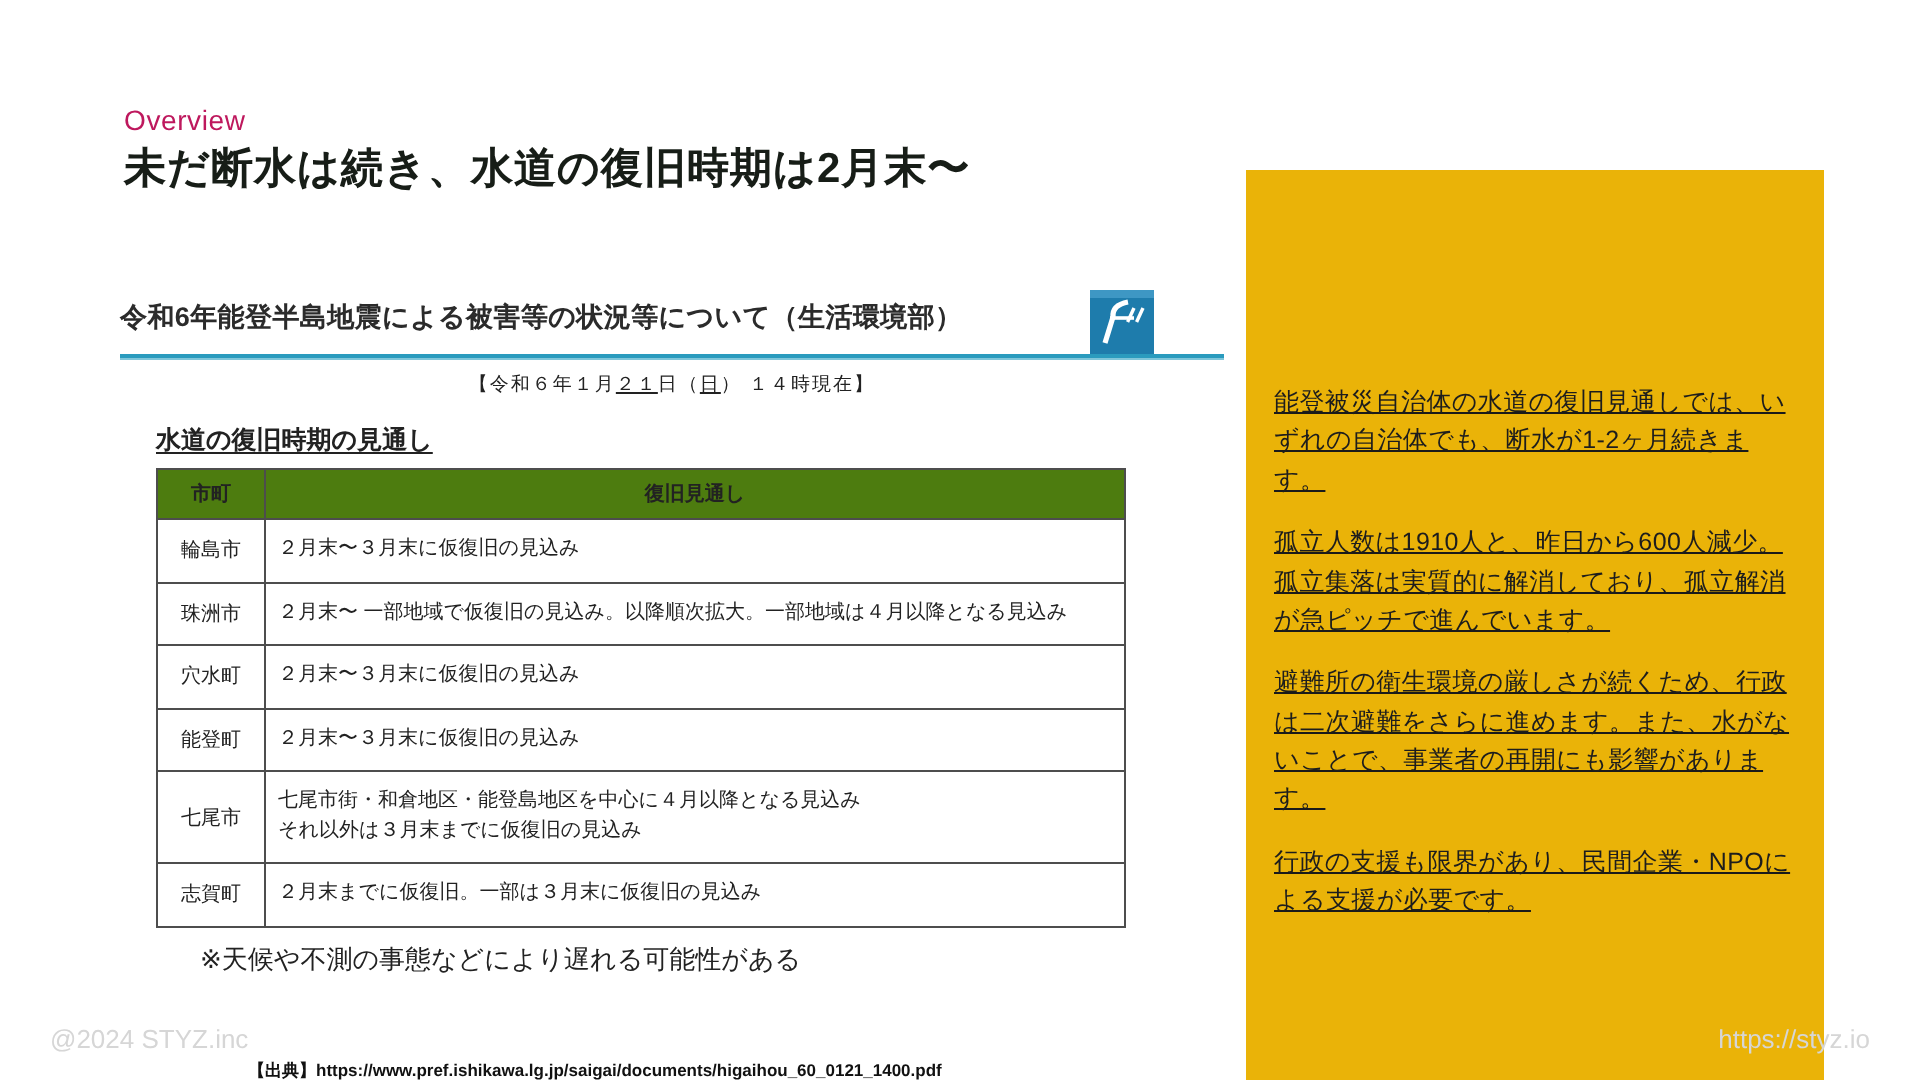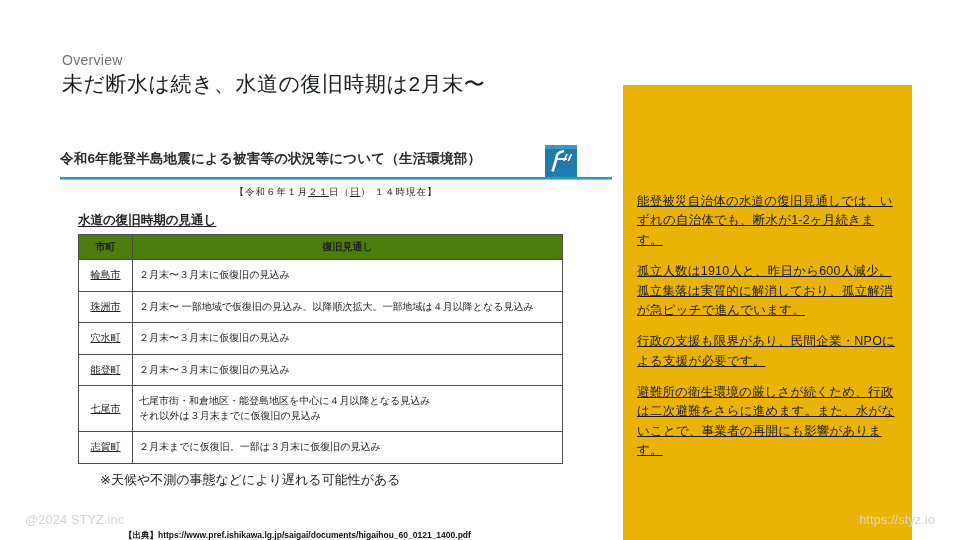--- a/index.html
+++ b/index.html
@@ -1,35 +1,35 @@
 <!DOCTYPE html>
 <html><head>
 <meta charset="utf-8">
 <style>
   * { margin:0; padding:0; box-sizing:border-box; }
   html,body { width:960px; height:540px; overflow:hidden; background:#fff; }
   .slide {
     position:relative; width:960px; height:540px; background:#ffffff;
     font-family:"Liberation Sans","DejaVu Sans",sans-serif; color:#1a1a1a;
   }
-  .eyebrow { position:absolute; left:62px; top:52px; font-size:14px; color:#737373; letter-spacing:.3px;text-align:right; }
-  .page-title { position:absolute; left:62px; top:70px; font-size:21px; font-weight:normal; color:#171d17; letter-spacing:.5px; }
+  .eyebrow { position:absolute; left:62px; top:52px; font-size:14px; color:#be185d; letter-spacing:.3px;text-align:right; }
+  .page-title { position:absolute; left:62px; top:70px; font-size:21px; font-weight:bold; color:#171d17; letter-spacing:.5px; }
 
   
   .doc { position:absolute; left:60px; top:140px; width:552px; font-family:"Liberation Sans","DejaVu Sans",sans-serif; }
   .doc-header { position:relative; height:37px; }
   .doc-title { text-align:left; font-size:13.5px; font-weight:bold; color:#2b2b2b; padding-top:10px; padding-right:46px; letter-spacing:.2px; }
   .doc-logo { position:absolute; right:35px; top:5px; width:32px; height:32px; display:block; }
   .doc-rule { height:3px; background:#2a9bbe; border-bottom:1px solid #7fc6da; }
   .doc-date { text-align:center; font-size:9.5px; color:#222; margin-top:6px; letter-spacing:1px; }
   .doc-section-heading { margin:13px 0 5px 18px; font-size:12.5px; font-weight:bold; color:#222; text-decoration:underline; text-underline-offset:2px; }
   table.recovery { margin-left:18px; width:485px; border-collapse:collapse; font-size:10px; color:#222; }
   table.recovery th { background:#4d7c0f; border:1px solid #4d4d4d; font-weight:bold; text-align:center; padding:5px 4px; font-size:10px; }
   table.recovery td { border:1px solid #4d4d4d; padding:8px 6px; }
-  table.recovery td.city { width:54px; text-align:center;text-decoration:underline; }
+  table.recovery td.city { width:54px; text-align:center; }
   table.recovery td.outlook { text-align:left; white-space:pre-line; line-height:1.45; }
   .doc-note { margin:7px 0 0 40px; font-size:13px; color:#222; }
   .doc-source { margin-top:41px; margin-left:64px; font-size:8.5px; font-weight:bold; color:#111; }
   .doc-source .link { color:#111; cursor:pointer; }
 
   
   .sidebar {
     position:absolute; left:623px; top:85px; width:289px; height:487px;
     background:#eab308; padding:107px 15px 0 14px;text-decoration:underline;
   }
@@ -103,21 +103,21 @@
 
     <div class="doc-source">
       <span>【出典】</span><span class="link">https://www.pref.ishikawa.lg.jp/saigai/documents/higaihou_60_0121_1400.pdf</span>
     </div>
   </div>
 
   <div class="sidebar">
     <div>
         <p>能登被災自治体の水道の復旧見通しでは、いずれの自治体でも、断水が1-2ヶ月続きます。</p>
         <p>孤立人数は1910人と、昨日から600人減少。孤立集落は実質的に解消しており、孤立解消が急ピッチで進んでいます。</p>
+        <p>避難所の衛生環境の厳しさが続くため、行政は二次避難をさらに進めます。また、水がないことで、事業者の再開にも影響があります。</p>
         <p>行政の支援も限界があり、民間企業・NPOによる支援が必要です。</p>
-        <p>避難所の衛生環境の厳しさが続くため、行政は二次避難をさらに進めます。また、水がないことで、事業者の再開にも影響があります。</p>
       </div>
   </div>
 
   <div class="footer-left">@2024 STYZ.inc</div>
   <div class="footer-right">https://styz.io</div>
 
 </div>
 
 </body></html>

